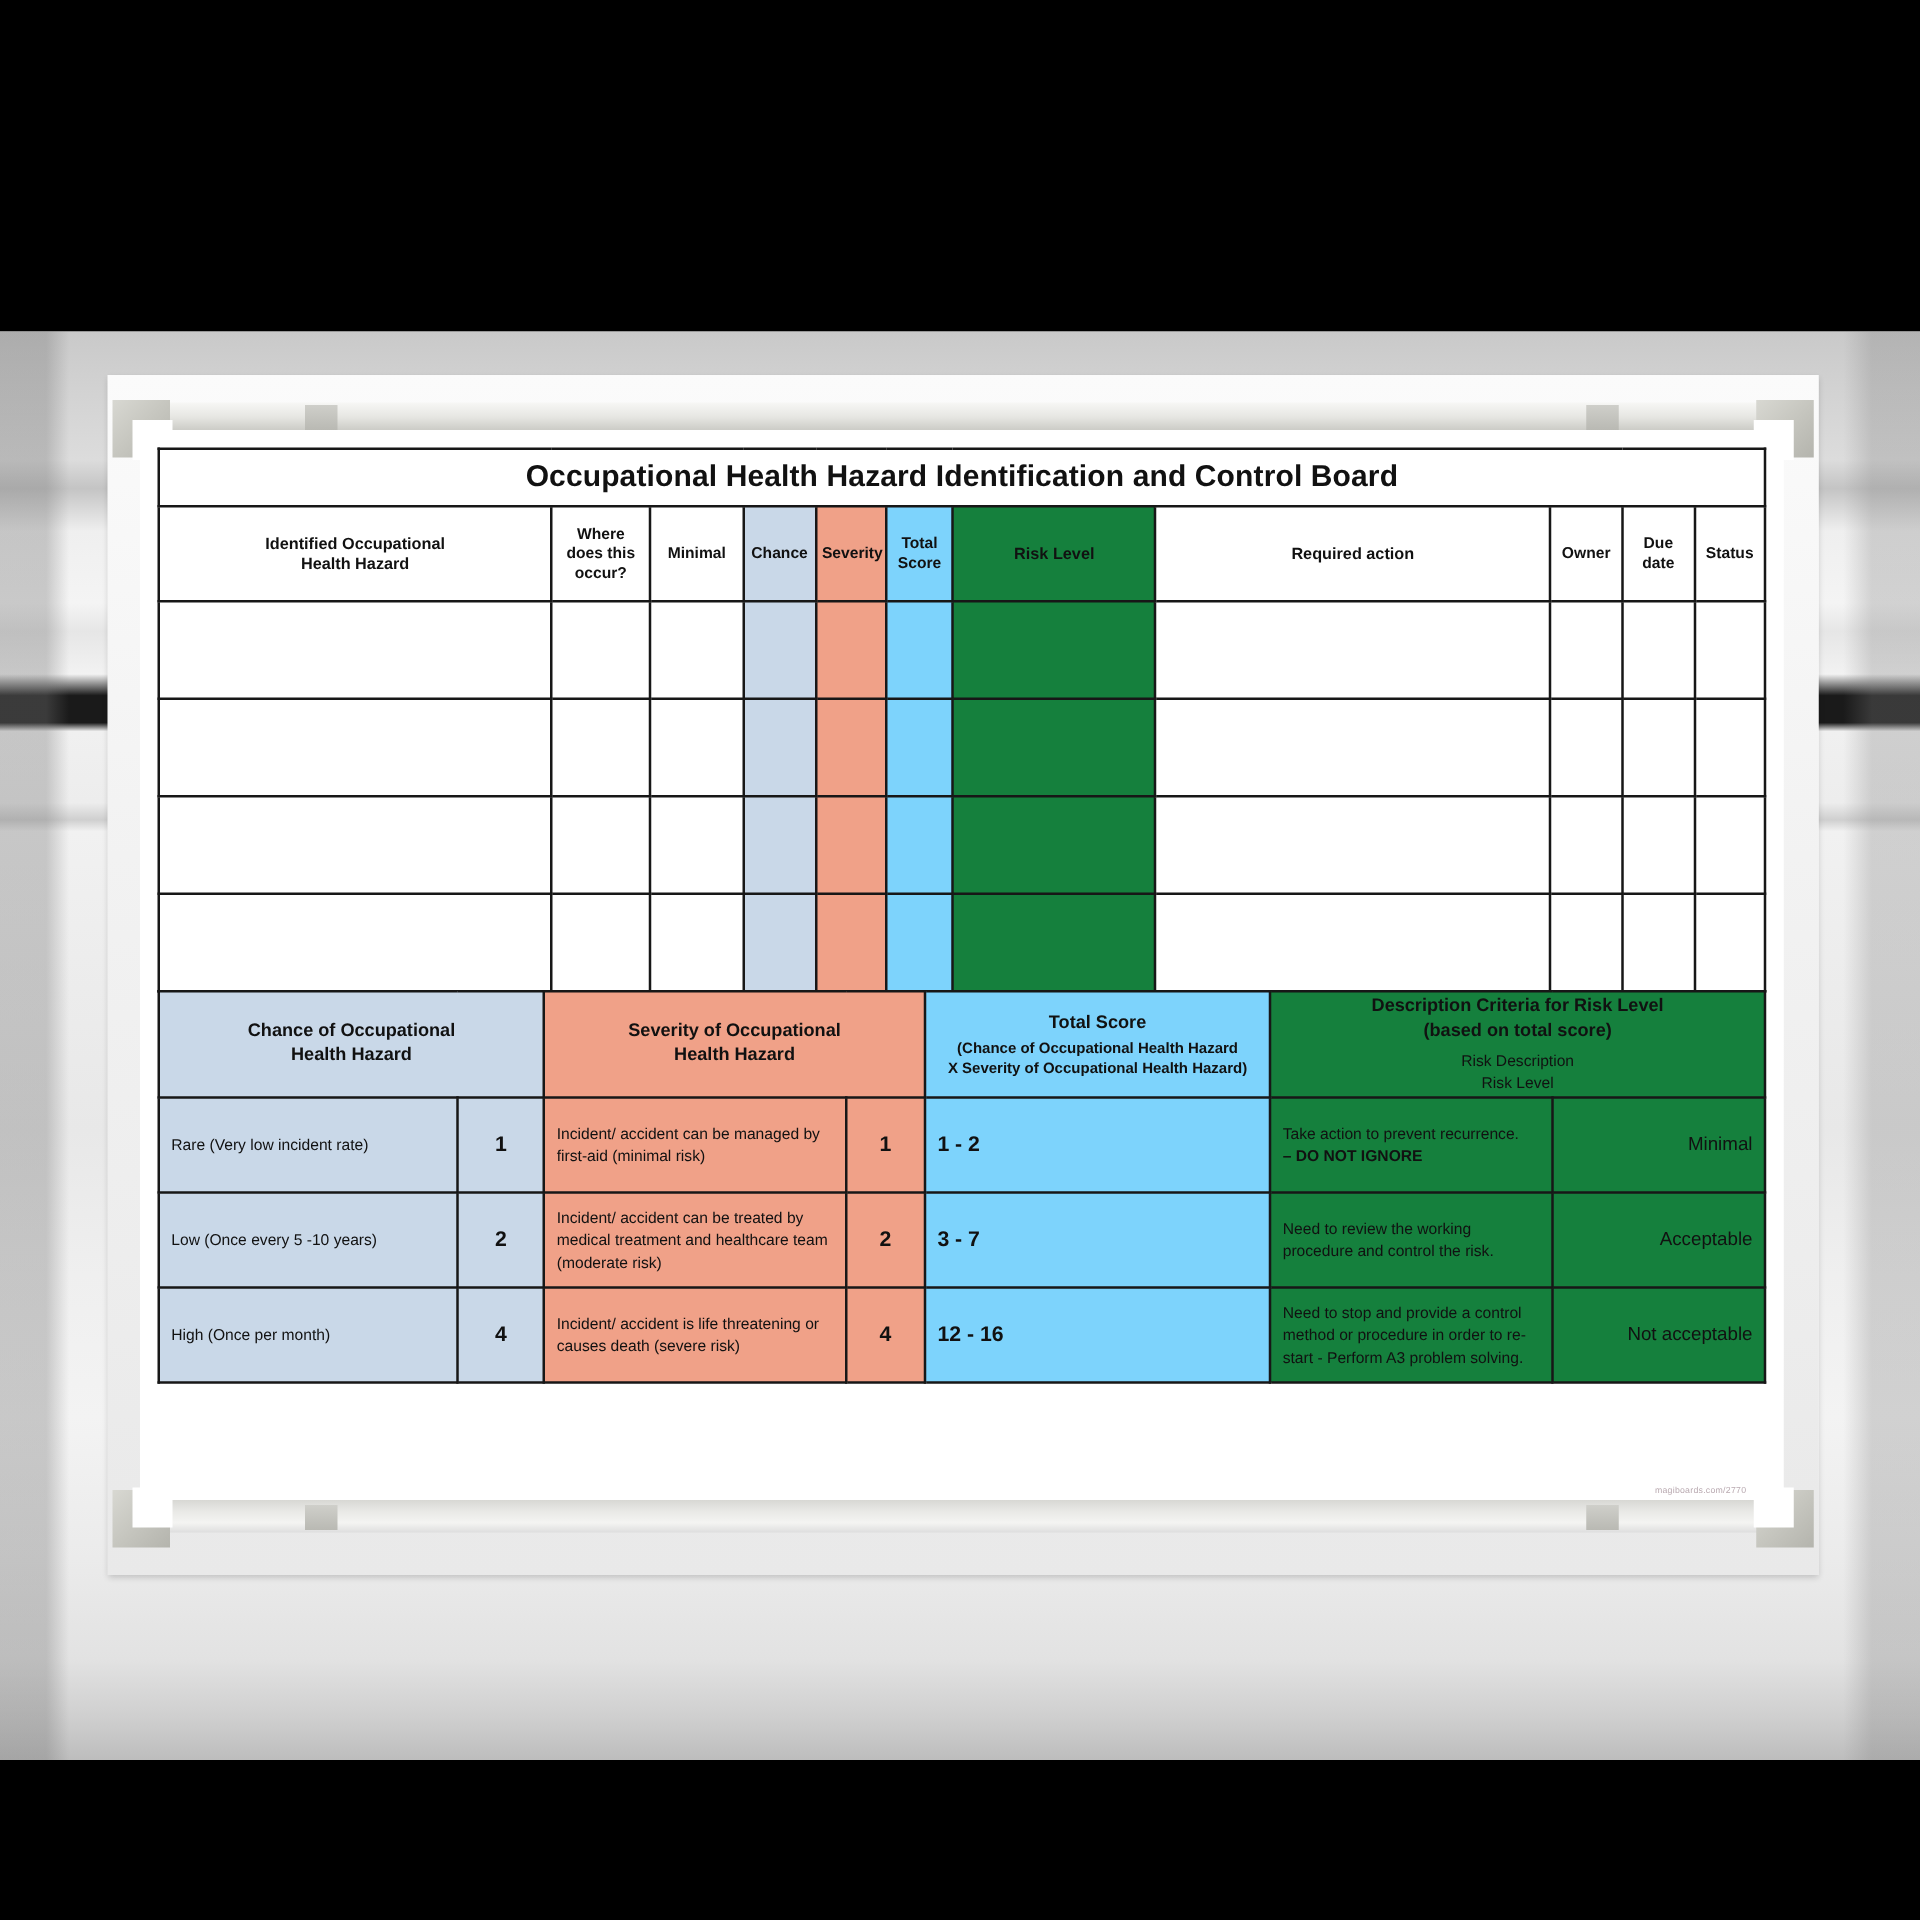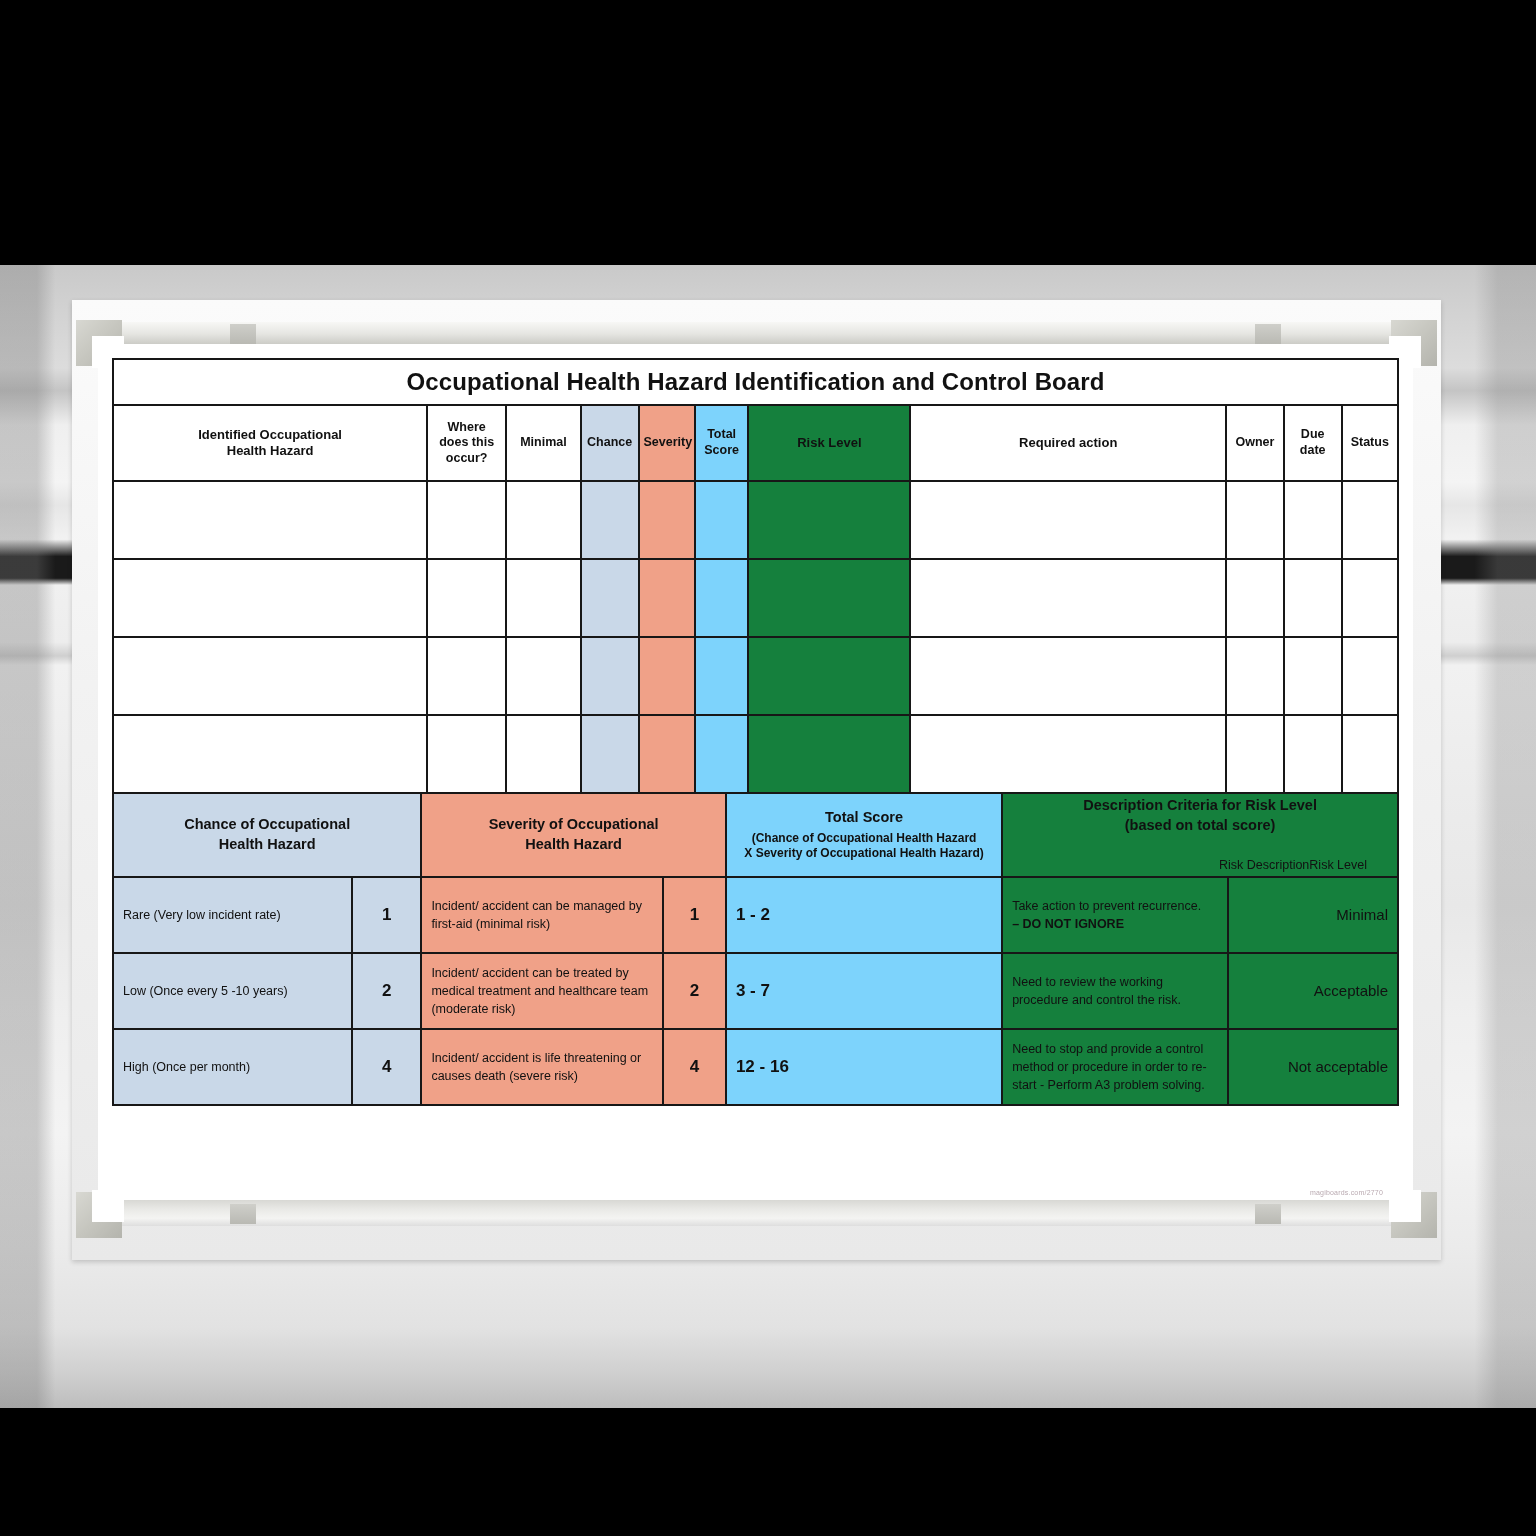--- a/index.html
+++ b/index.html
@@ -23,21 +23,21 @@
         #efefef 66%, #f3f3f3 76%, #ebebeb 86%, #e2e2e2 93%,
         #cfcfcf 97%, #bdbdbd 100%);
   }
   .backdrop::after{
     content:""; position:absolute; inset:0;
     background: linear-gradient(90deg, rgba(120,120,120,.35) 0 2.4%, rgba(255,255,255,0) 3.6% 96%, rgba(130,130,130,.30) 97.5% 100%);
   }
 
   
   .board {
-    position:absolute; left:72px; top:300px; width:1369px; height:960px;
+    position:absolute; left:86px; top:300px; width:1369px; height:960px;
   }
   .board-frame{
     position:absolute; inset:0;
     background:linear-gradient(180deg,#fbfbfb 0%,#f2f2f2 40%,#e9e9e9 100%);
     box-shadow:0 2px 5px rgba(0,0,0,.18);
   }
   .rail{
     position:absolute; height:26px; left:10px; right:12px;
     background:linear-gradient(180deg,#f7f7f5 0%,#e6e6e2 45%,#d2d2cd 75%,#c2c2bd 100%);
   }
@@ -98,21 +98,21 @@
   .row-blank td{ height:78px; }
 
   .c-blue  { background:#c9d8e8; }
   .c-salmon{ background:#f0a188; }
   .c-green { background:#7dd3fc; }
   .c-pink  { background:#15803d; }
 
   
   .lg-title{ text-align:center; font-weight:bold; font-size:14.5px; line-height:1.35; height:74px; }
   .lg-sub{ font-weight:bold; font-size:12px; line-height:1.3; display:block; margin-top:3px; }
-  .lg-splitrow{ display:flex; justify-content:flex-end; font-weight:normal; font-size:12.5px; margin-top:22px; padding:0 26px; }
+  .lg-splitrow{ display:flex; justify-content:space-between; font-weight:normal; font-size:12.5px; margin-top:6px; padding:0 26px;flex-direction:column; }
   .lg-cell{ font-size:12.5px; line-height:1.45; height:76px; padding:5px 9px; }
   .lg-num{ text-align:center; font-weight:bold; font-size:17px; }
   .lg-score{ font-weight:bold; font-size:17px; }
   .lg-level{ text-align:right; font-weight:normal; font-size:15px; }
   .nowrap-b{ font-weight:bold; }
 
   .watermark{
     position:absolute; right:16px; bottom:-4px;
     font-size:7px; color:#b9a9b0; letter-spacing:.2px;
   }

